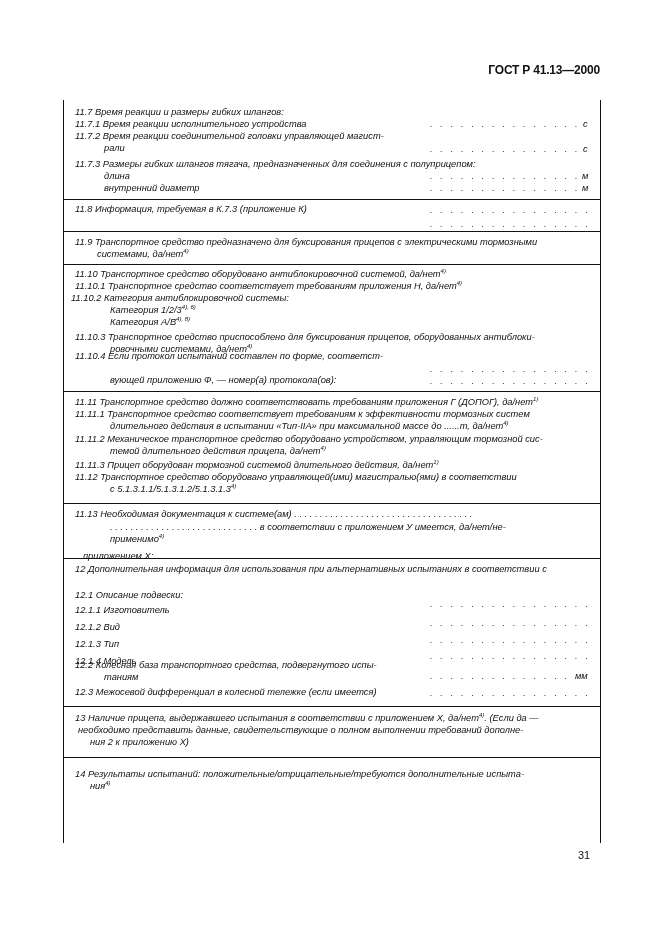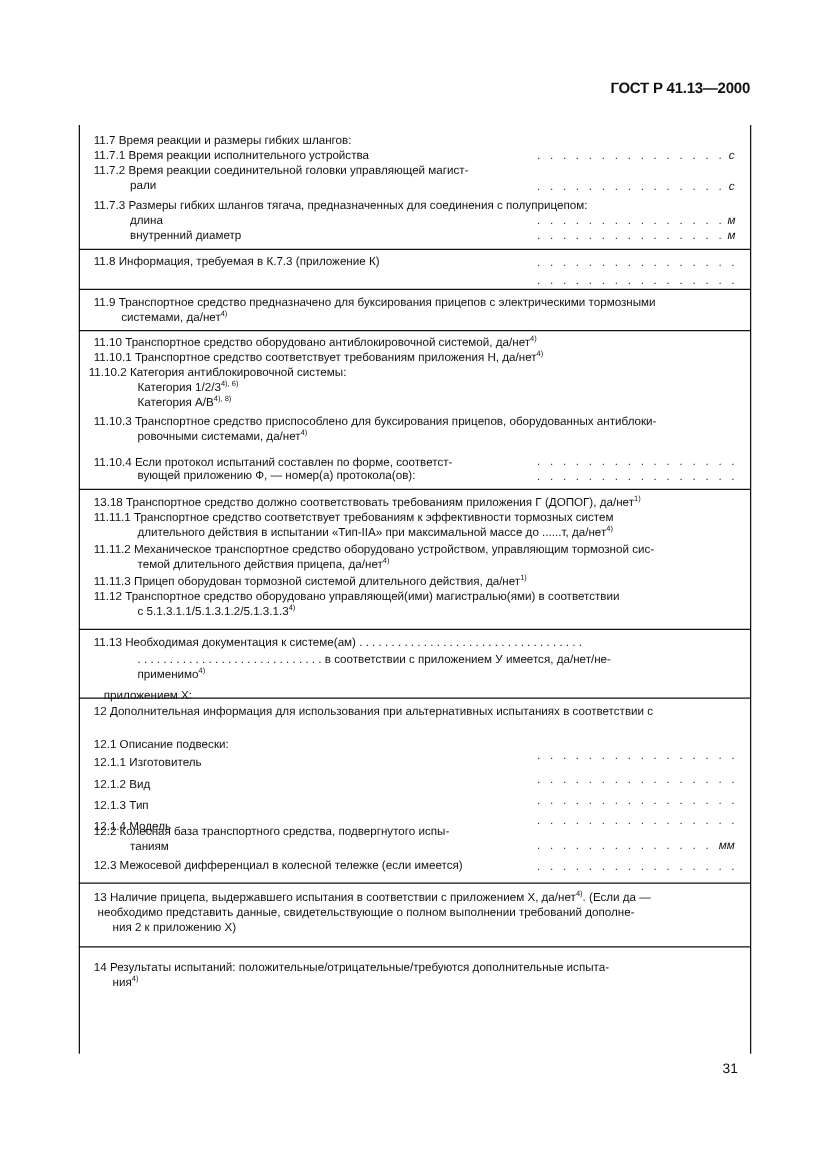--- a/index.html
+++ b/index.html
@@ -3,21 +3,21 @@
 <meta charset="utf-8">
 <style>
   html, body { margin: 0; padding: 0; background: #ffffff; }
   body { width: 662px; height: 936px; position: relative; overflow: hidden;
          font-family: "Liberation Sans", sans-serif; color: #111; }
   .header { position: absolute; top: 63px; left: 470px; width: 130px; text-align: right;
             font-weight: bold; font-size: 12px; letter-spacing: -0.2px; }
   .frame { position: absolute; left: 63px; top: 100px; width: 536px; height: 743px;
            border-left: 1.3px solid #111; border-right: 1.3px solid #111; }
   .hline { position: absolute; left: 63px; width: 537px; height: 0; border-top: 1.3px solid #111; }
-  .txt { position: absolute; font-size: 9.3px; line-height: 12px; white-space: nowrap; }
+  .txt { position: absolute; font-style: italic; font-size: 9.3px; line-height: 12px; white-space: nowrap; }
   .lead { position: absolute; left: 430px; width: 158px; height: 12px; font-size: 9.3px; line-height: 12px;
           font-style: italic; white-space: nowrap; overflow: hidden; text-align: right; letter-spacing: 2.6px; color: #333; }
   .unit { position: absolute; font-size: 9.3px; line-height: 12px; font-style: italic; }
   sup { font-size: 6px; line-height: 0; vertical-align: 4px; }
   .pagenum { position: absolute; top: 849px; left: 578px; font-size: 11px; }
 </style>
 </head>
 <body>
 
 <div class="header">ГОСТ Р 41.13—2000</div>
@@ -63,28 +63,28 @@
 </div>
 
 <div>
   <div class="txt" style="left:75px;top:268px"><span>11.10 Транспортное средство оборудовано антиблокировочной системой, да/нет</span><sup>4)</sup></div>
   <div class="txt" style="left:75px;top:280px"><span>11.10.1 Транспортное средство соответствует требованиям приложения Н, да/нет</span><sup>4)</sup></div>
   <div class="txt" style="left:71px;top:292px">11.10.2 Категория антиблокировочной системы:</div>
   <div class="txt" style="left:110px;top:304px"><span>Категория 1/2/3</span><sup>4), 6)</sup></div>
   <div class="txt" style="left:110px;top:316px"><span>Категория А/В</span><sup>4), 8)</sup></div>
   <div class="txt" style="left:75px;top:331px">11.10.3 Транспортное средство приспособлено для буксирования прицепов, оборудованных антиблоки-</div>
   <div class="txt" style="left:110px;top:343px"><span>ровочными системами, да/нет</span><sup>4)</sup></div>
-  <div class="txt" style="left:75px;top:364px">11.10.4 Если протокол испытаний составлен по форме, соответст-</div>
+  <div class="txt" style="left:75px;top:350px">11.10.4 Если протокол испытаний составлен по форме, соответст-</div>
   <div class="txt" style="left:110px;top:374px">вующей приложению Ф, — номер(а) протокола(ов):</div>
   <div class="lead" style="top:363px">. . . . . . . . . . . . . . . . . . . . . . . . .</div>
   <div class="lead" style="top:375px">. . . . . . . . . . . . . . . . . . . . . . . . .</div>
 </div>
 
 <div>
-  <div class="txt" style="left:75px;top:396px"><span>13.18 Транспортное средство должно соответствовать требованиям приложения Г (ДОПОГ), да/нет</span><sup>1)</sup></div>
+  <div class="txt" style="left:75px;top:396px"><span>11.11 Транспортное средство должно соответствовать требованиям приложения Г (ДОПОГ), да/нет</span><sup>1)</sup></div>
   <div class="txt" style="left:75px;top:408px">11.11.1 Транспортное средство соответствует требованиям к эффективности тормозных систем</div>
   <div class="txt" style="left:110px;top:420px"><span>длительного действия в испытании «Тип-IIA» при максимальной массе до ......т, да/нет</span><sup>4)</sup></div>
   <div class="txt" style="left:75px;top:433px">11.11.2 Механическое транспортное средство оборудовано устройством, управляющим тормозной сис-</div>
   <div class="txt" style="left:110px;top:445px"><span>темой длительного действия прицепа, да/нет</span><sup>4)</sup></div>
   <div class="txt" style="left:75px;top:459px"><span>11.11.3 Прицеп оборудован тормозной системой длительного действия, да/нет</span><sup>1)</sup></div>
   <div class="txt" style="left:75px;top:471px">11.12 Транспортное средство оборудовано управляющей(ими) магистралью(ями) в соответствии</div>
   <div class="txt" style="left:110px;top:483px"><span>с 5.1.3.1.1/5.1.3.1.2/5.1.3.1.3</span><sup>4)</sup></div>
 </div>
 
 <div>

